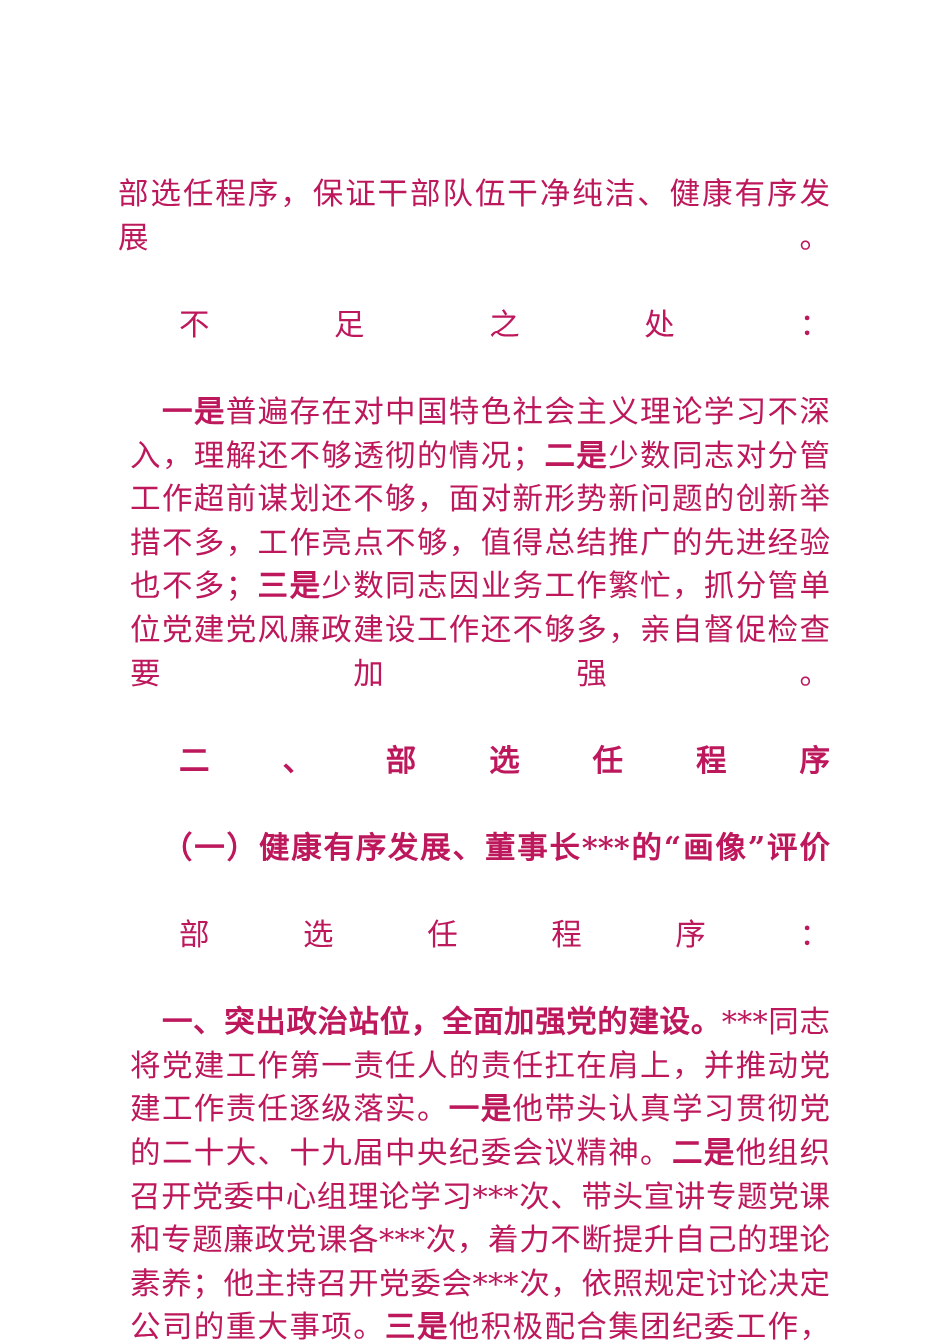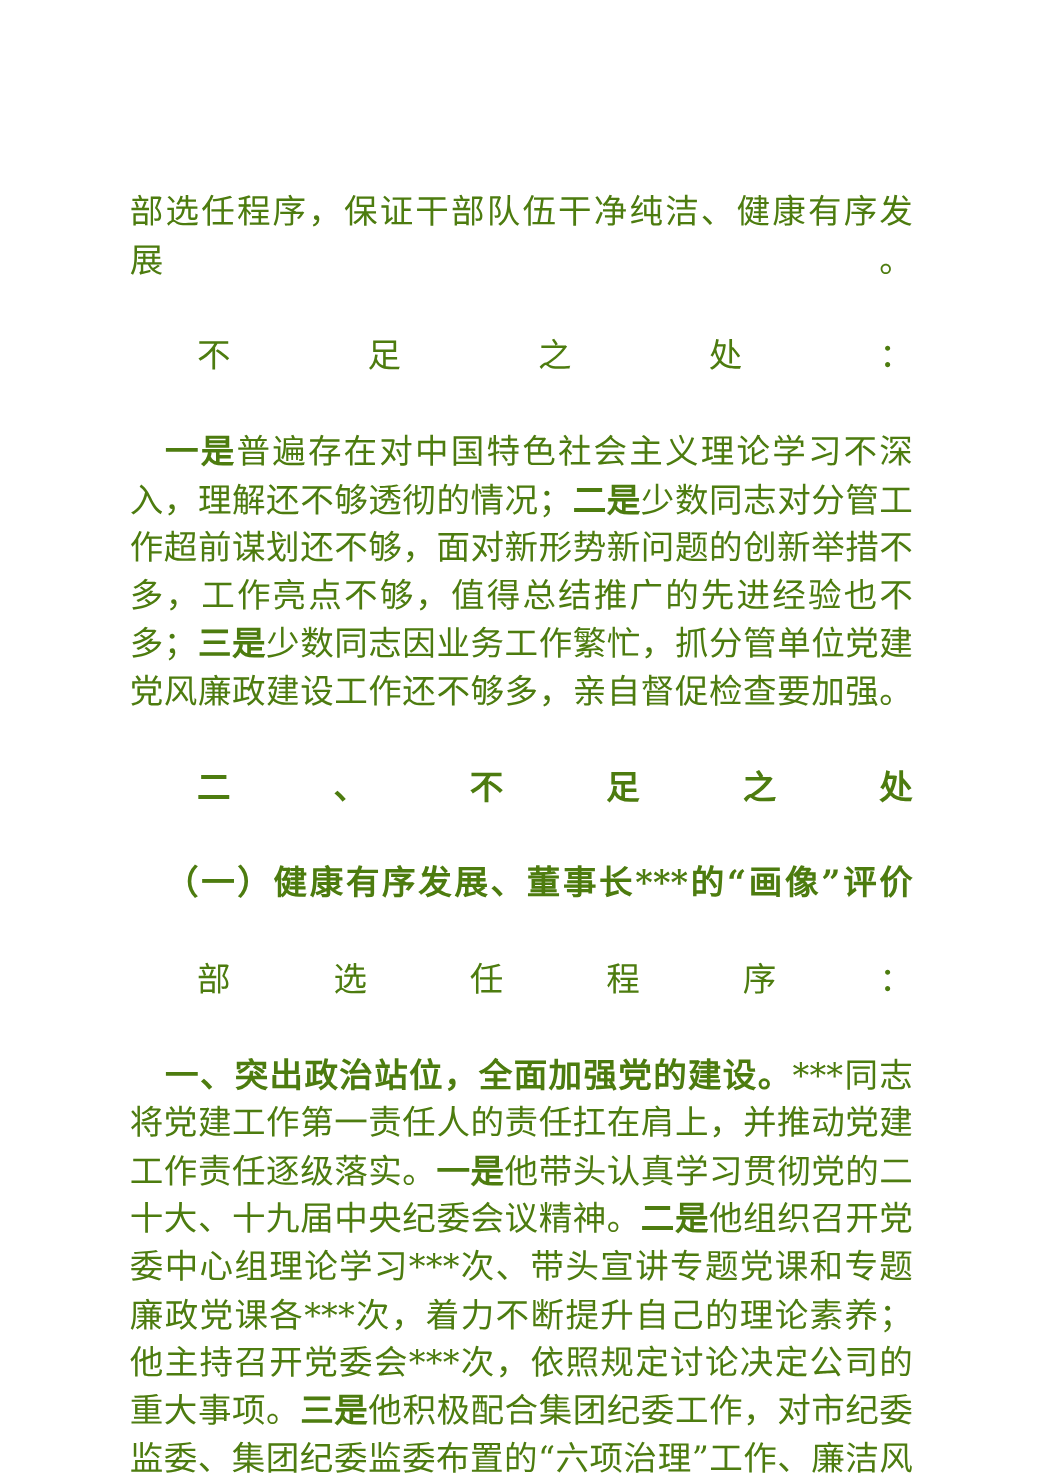--- a/index.html
+++ b/index.html
@@ -22,29 +22,29 @@
     left: 118px;
     top: 172px;
     width: 712px;
   }
   p.para {
     margin: 0;
     padding: 0;
     font-family: "DejaVu Serif", "Liberation Serif", serif;
     font-size: 30.5px;
     line-height: 43.6px;
-    color: #4d7c0f;
+    color: #be185d;
     text-align: justify;
     text-justify: inter-character;
     letter-spacing: 0.1px;
     word-break: break-all;
     -webkit-font-smoothing: antialiased;
   }
   p.indent2 { text-indent: 2em; }
-  p.indent1 { text-indent: 1.05em; }
+  p.indent1 { text-indent: 1.05em; margin-left: 12px; }
   b.strong {
     font-weight: bold;
   }
   p.heading {
     font-weight: bold;
   }
   
   p.para::after {
     content: "";
     display: inline-block;
@@ -52,18 +52,18 @@
   }
 </style>
 </head>
 <body>
 
 <div class="page">
   <div class="content" id="content-root">
       <p class="para"><span>部选任程序，保证干部队伍干净纯洁、健康有序发展。</span></p>
       <p class="para indent2"><span>不足之处：</span></p>
       <p class="para indent1"><b class="strong">一是</b><span>普遍存在对中国特色社会主义理论学习不深入，理解还不够透彻的情况；</span><b class="strong">二是</b><span>少数同志对分管工作超前谋划还不够，面对新形势新问题的创新举措不多，工作亮点不够，值得总结推广的先进经验也不多；</span><b class="strong">三是</b><span>少数同志因业务工作繁忙，抓分管单位党建党风廉政建设工作还不够多，亲自督促检查要加强。</span></p>
-      <p class="para heading indent2"><b class="strong">二、不足之处</b></p>
+      <p class="para heading indent2"><b class="strong">二、部选任程序</b></p>
       <p class="para heading indent1"><b class="strong">（一）健康有序发展、董事长***的“画像”评价</b></p>
       <p class="para indent2"><span>部选任程序：</span></p>
       <p class="para indent1"><b class="strong">一、突出政治站位，全面加强党的建设。</b><span>***同志将党建工作第一责任人的责任扛在肩上，并推动党建工作责任逐级落实。</span><b class="strong">一是</b><span>他带头认真学习贯彻党的二十大、十九届中央纪委会议精神。</span><b class="strong">二是</b><span>他组织召开党委中心组理论学习***次、带头宣讲专题党课和专题廉政党课各***次，着力不断提升自己的理论素养；他主持召开党委会***次，依照规定讨论决定公司的重大事项。</span><b class="strong">三是</b><span>他积极配合集团纪委工作，对市纪委监委、集团纪委监委布置的“六项治理”工作、廉洁风险排查防控工作和廉教宣传月活动亲自过问亲自安排。</span></p>
     </div>
 </div>
 
 </body></html>

